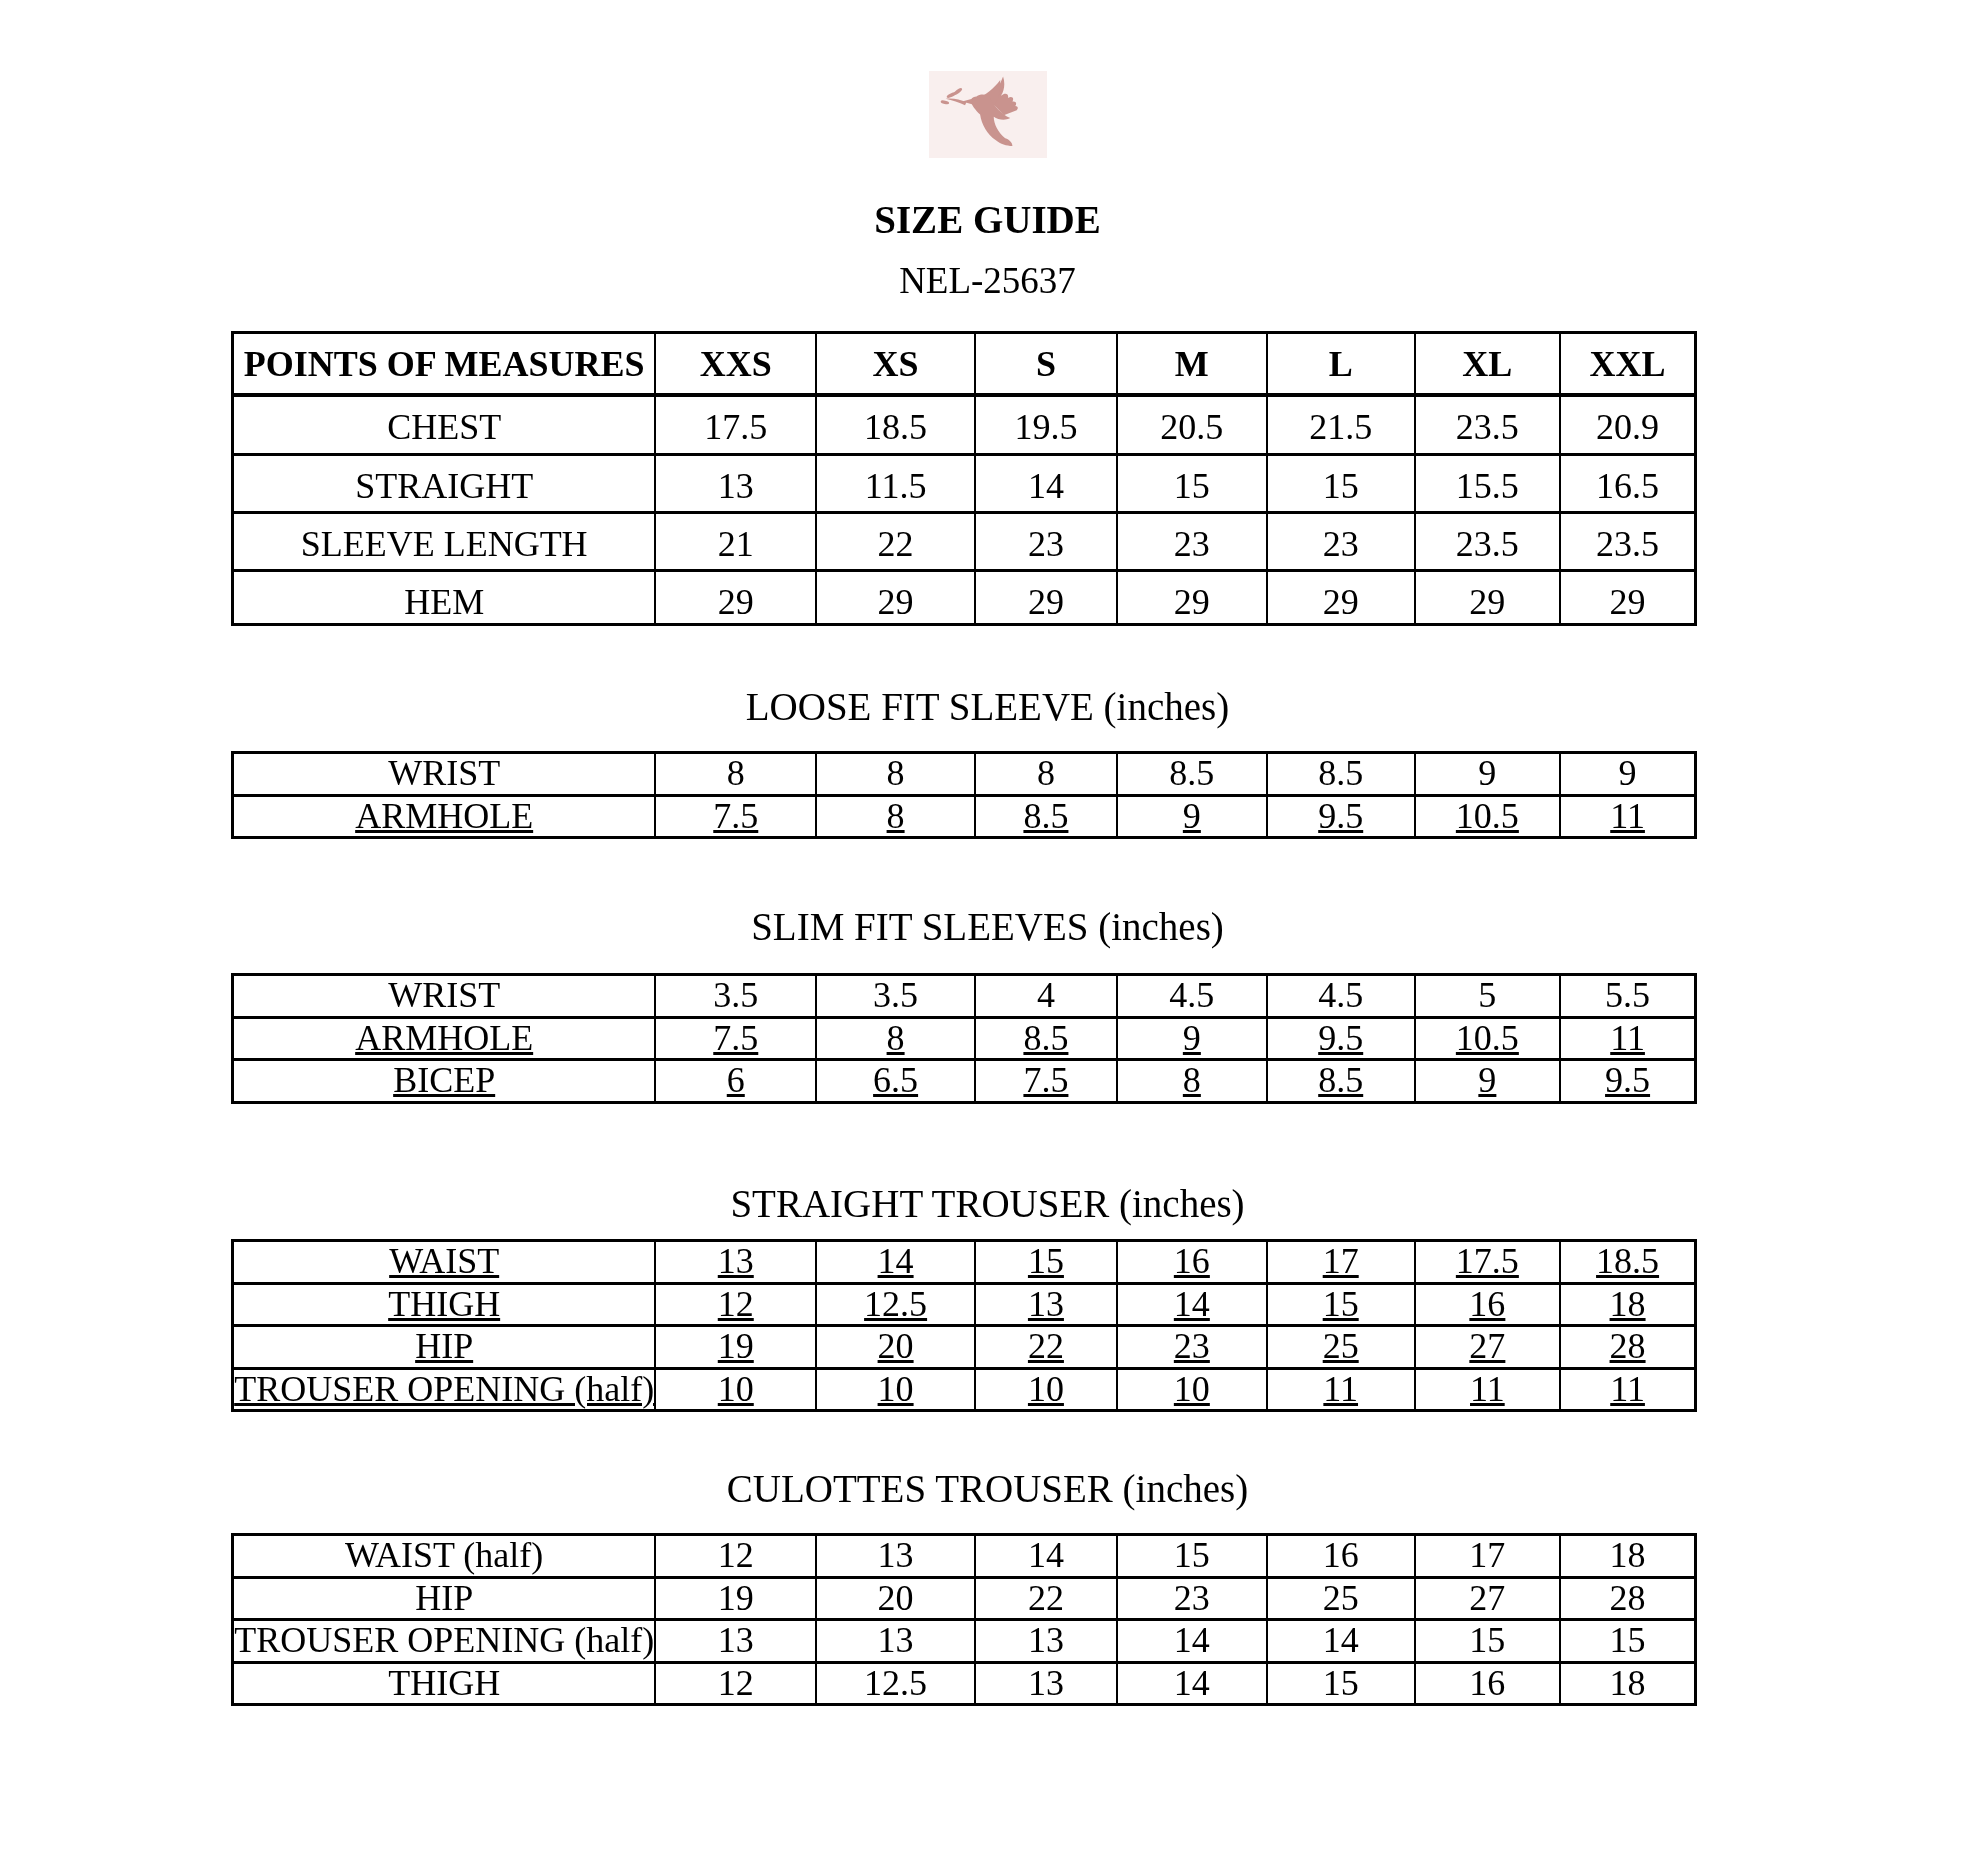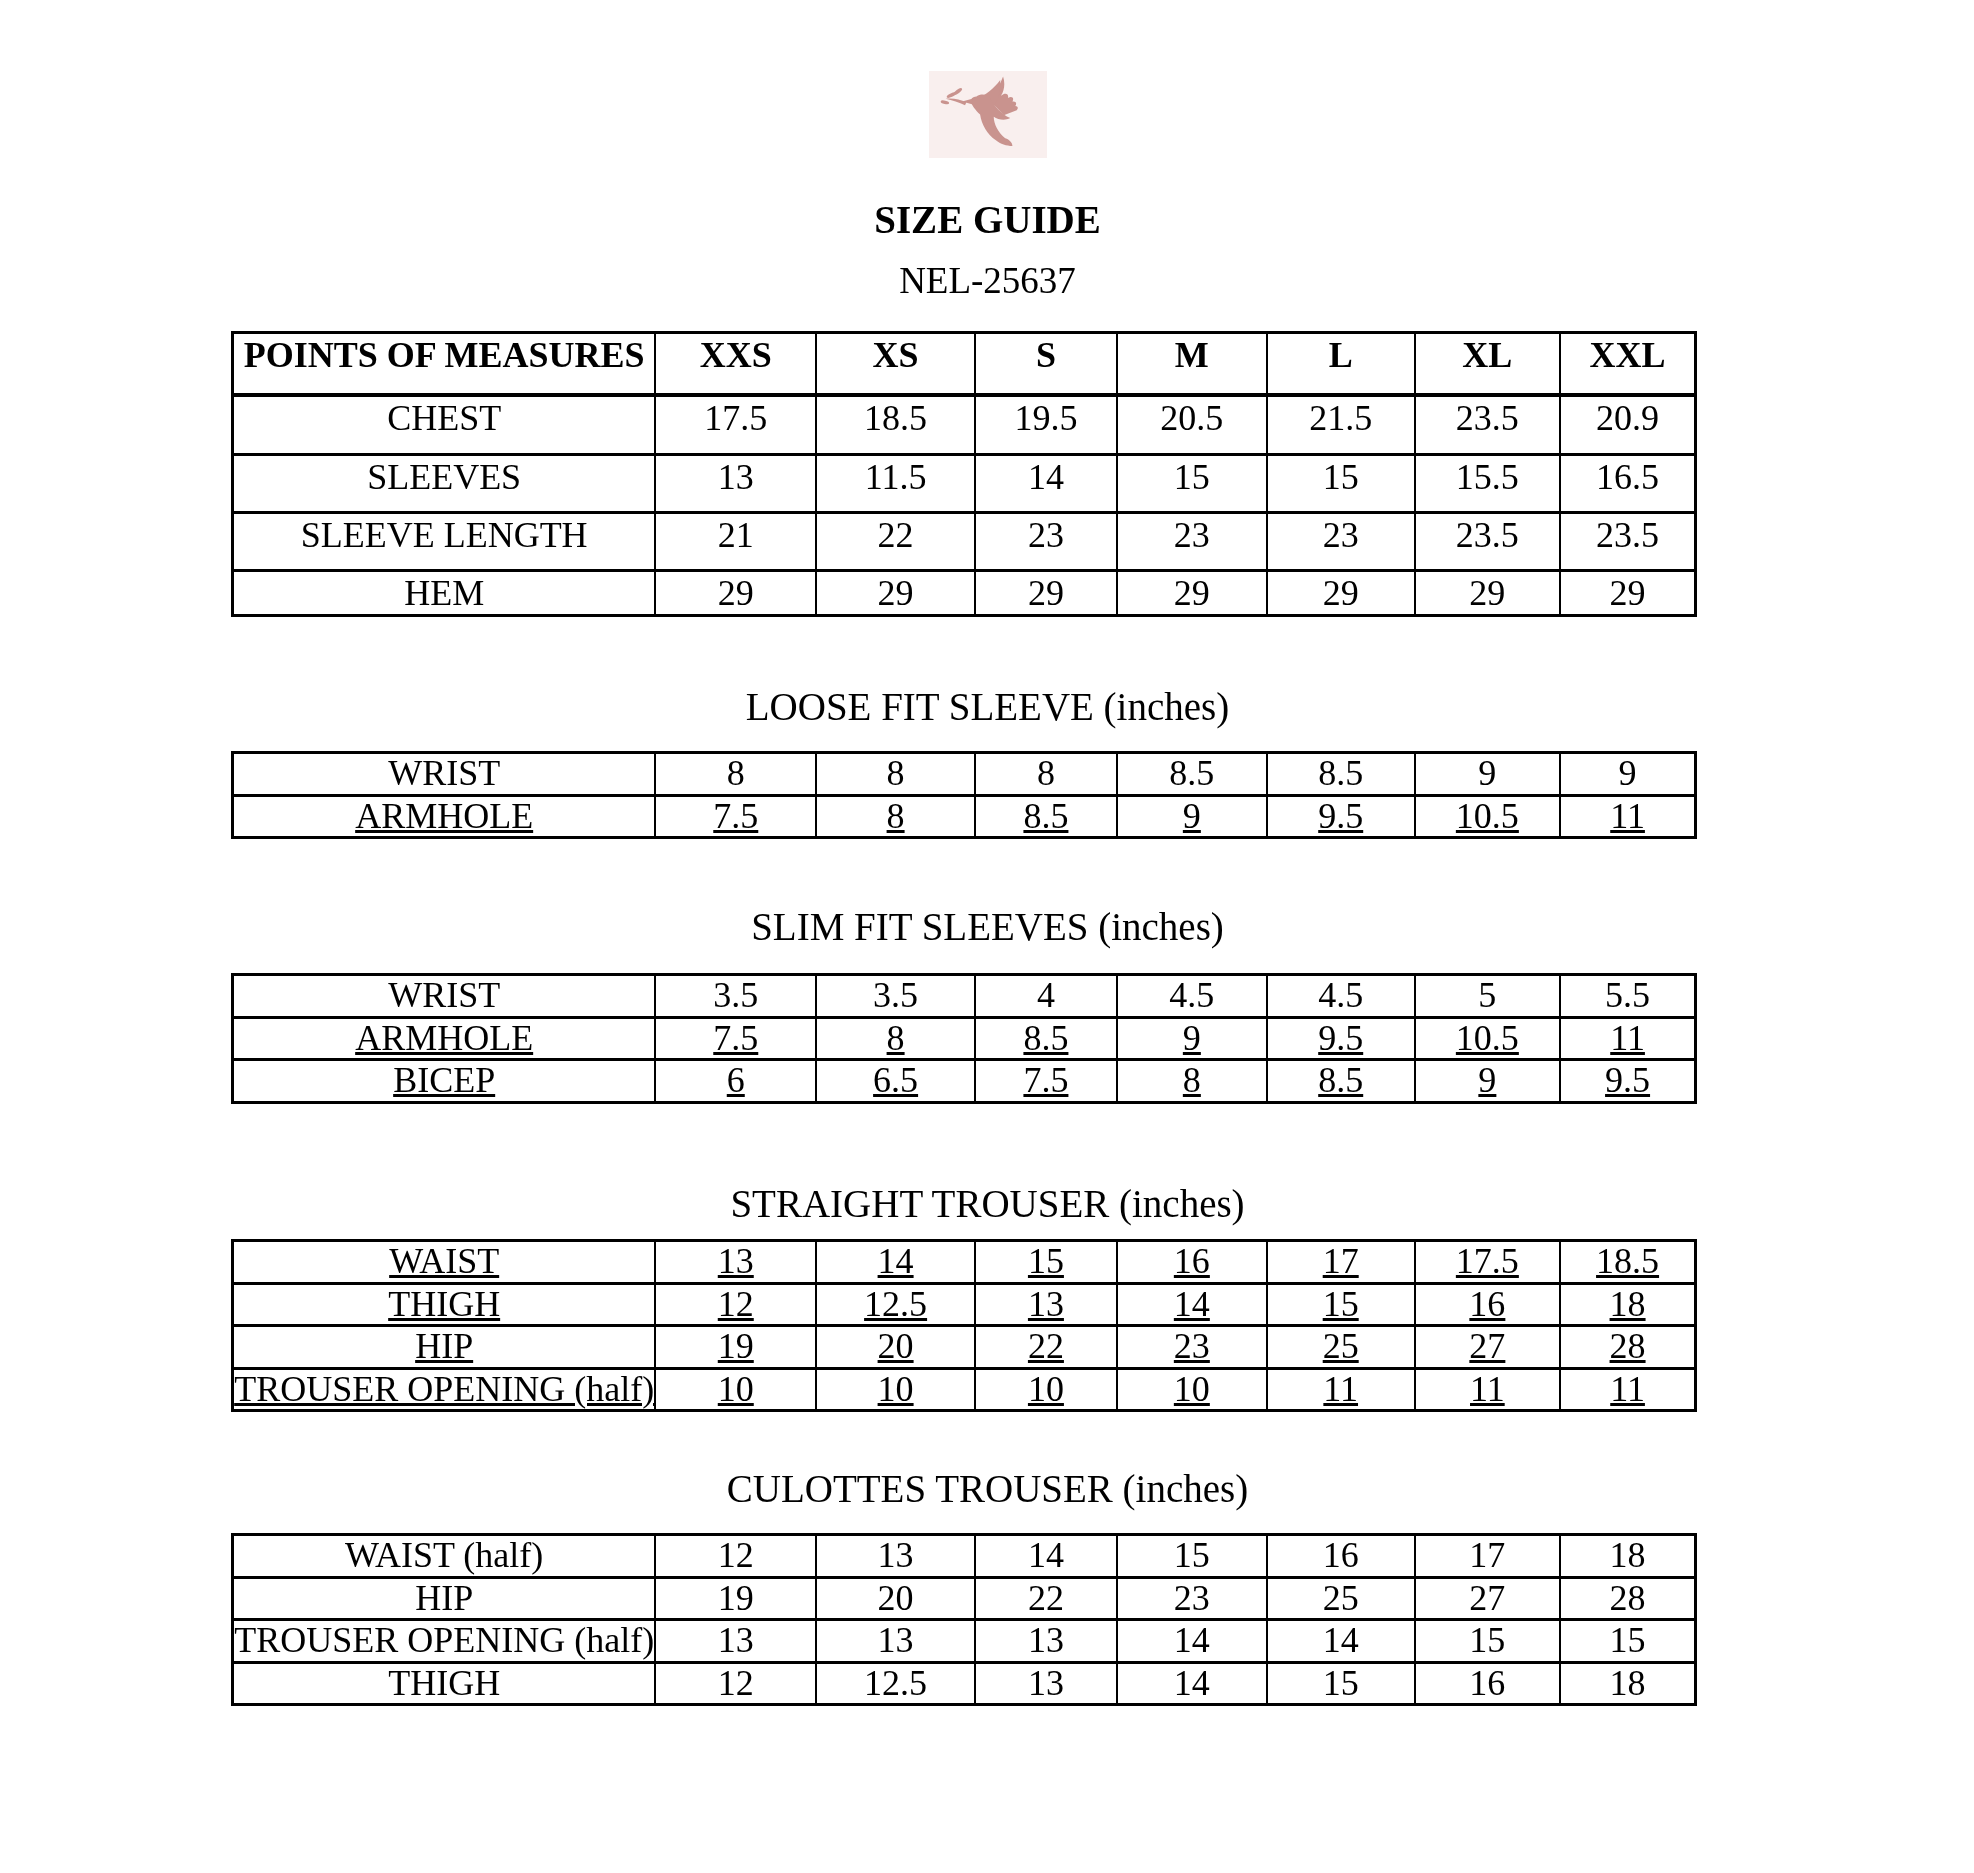--- a/index.html
+++ b/index.html
@@ -20,21 +20,21 @@
     width:100%; border-collapse:collapse; table-layout:fixed;
     border:3.1px solid #000;
   }
   td {
     border:2.3px solid #000;
     border-top-width:3.1px; border-bottom-width:3.1px;
     text-align:center; font-size:36px; line-height:1.1;
     overflow:hidden; white-space:nowrap;
   }
   
-  .main-table td { vertical-align:top; padding-top:2px; }
+  .main-table td { vertical-align:top; padding-top:11px; }
   .main-table tr.hdr td { font-weight:bold; border-bottom-width:4.6px; }
   .main-table td:first-child { font-weight:normal; }
   .main-table tr.hdr td:first-child { font-weight:bold; }
   
   .sec-table td { vertical-align:middle; padding:0; }
 
   tr.h80 { height:62px; } tr.h77 { height:60px;margin-top:44px; } tr.h75 { height:58px; }
   tr.h58 { height:45px; } tr.h50 { height:39px; } tr.h53 { height:41px;text-decoration:underline; } tr.h51 { height:39px; }
 
   .logo-box {
@@ -97,21 +97,21 @@
         <td>CHEST</td>
         <td>17.5</td>
         <td>18.5</td>
         <td>19.5</td>
         <td>20.5</td>
         <td>21.5</td>
         <td>23.5</td>
         <td>20.9</td>
       </tr>
       <tr class="h75">
-        <td>SLEEVES</td>
+        <td>STRAIGHT</td>
         <td>13</td>
         <td>11.5</td>
         <td>14</td>
         <td>15</td>
         <td>15</td>
         <td>15.5</td>
         <td>16.5</td>
       </tr>
       <tr class="h75">
         <td>SLEEVE LENGTH</td>

